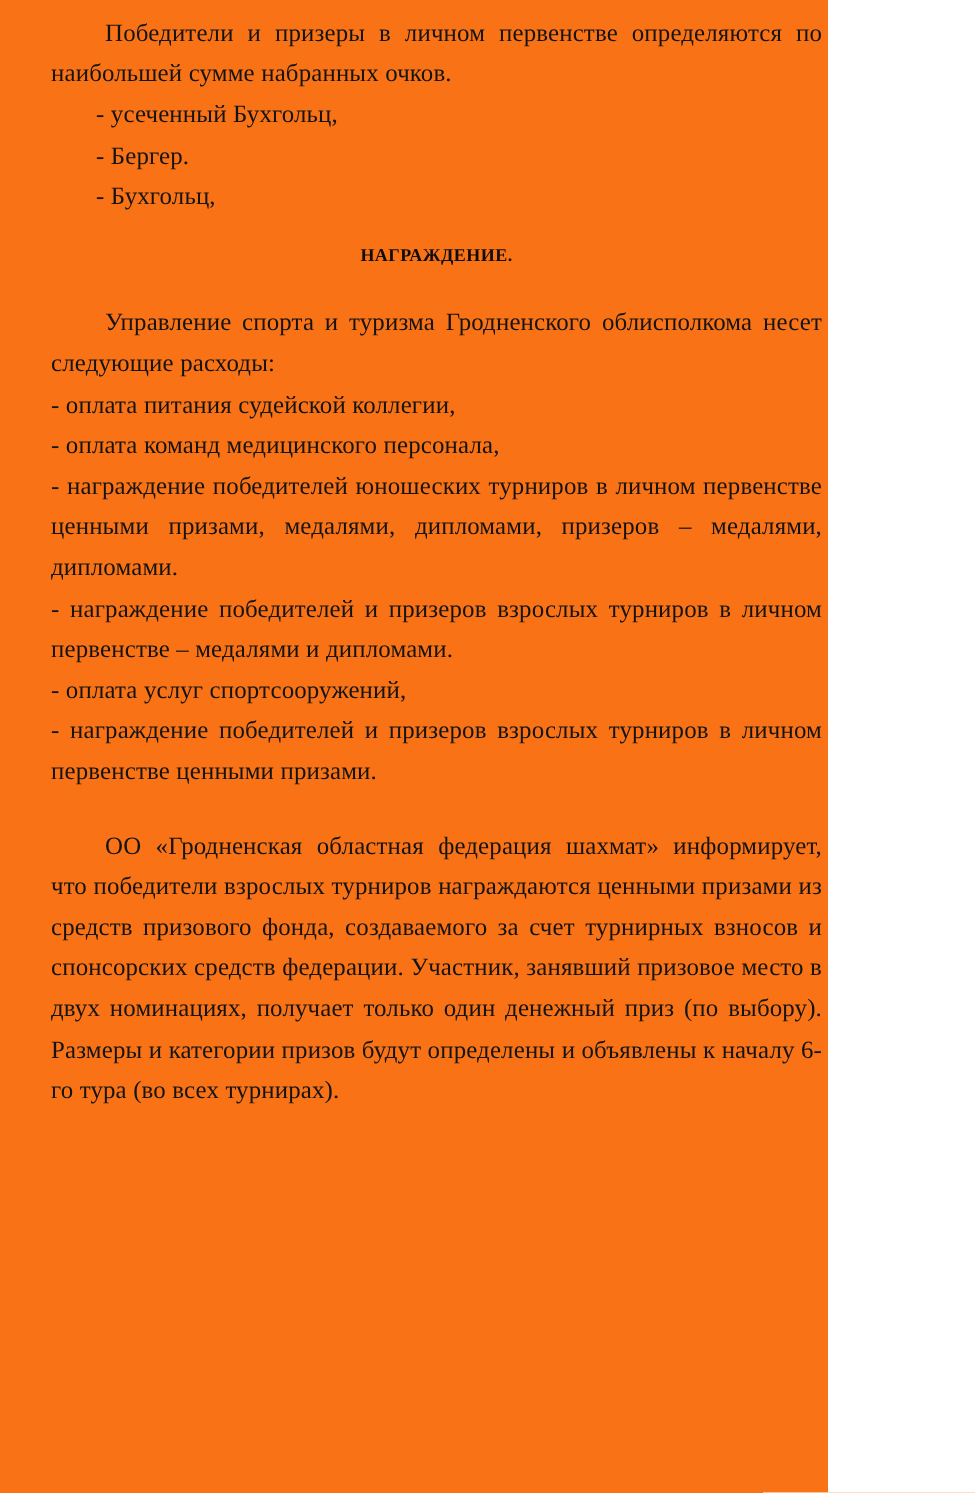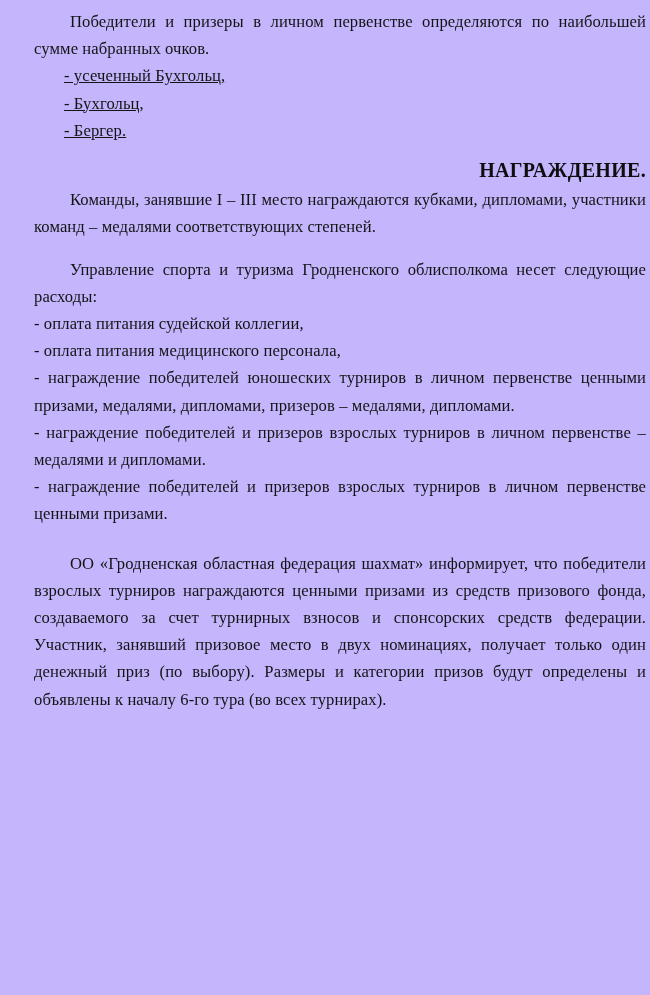--- a/index.html
+++ b/index.html
@@ -9,25 +9,25 @@
   }
   body {
     width: 650px;
     height: 995px;
     overflow: hidden;
     font-family: "Liberation Serif", "DejaVu Serif", serif;
     color: #111111;
   }
   .page {
     position: relative;
-    width: 650px;
+    width: 552px;
     height: 995px;
     box-sizing: border-box;
     padding: 8px 0 0 0;
-    background: #c4b5fd;
+    background: #f97316;
   }
   .doc {
     padding: 0 4px 0 34px;
   }
   p {
     margin: 0;
     font-size: 16.6px;
     line-height: 27.2px;
     text-align: justify;
     text-justify: inter-word;
@@ -35,28 +35,27 @@
     color: #141414;
   }
   p.indent {
     text-indent: 36px;
   }
   p.dash {
     text-indent: 0;
   }
   p.dashin {
     text-indent: 30px;
-    text-decoration: underline;
   }
   h2.heading {
     margin: 0;
-    font-size: 20px;
+    font-size: 12px;
     line-height: 27.2px;
     font-weight: bold;
-    text-align: right;
+    text-align: center;
     letter-spacing: 0.3px;
     color: #0e0e0e;
   }
   .sp-before-head {
     height: 13px;
   }
   .sp-after-head {
     height: 2px;
   }
   .gap-med {
@@ -71,38 +70,38 @@
   }
 </style>
 </head>
 <body>
 
 <div class="page">
   <div class="doc">
 
     <p class="indent">Победители и призеры в личном первенстве определяются по наибольшей сумме набранных очков.</p>
     <p class="dashin">- усеченный Бухгольц,</p>
+    <p class="dashin">- Бергер.</p>
     <p class="dashin">- Бухгольц,</p>
-    <p class="dashin">- Бергер.</p>
 
     <div class="sp-before-head"></div>
     <h2 class="heading">НАГРАЖДЕНИЕ.</h2>
     <div class="sp-after-head"></div>
 
-    <p class="indent">Команды, занявшие I – III место награждаются кубками, дипломами, участники команд – медалями соответствующих степеней.</p>
 
     <div class="sp-before-head"></div>
     <div class="sp-after-head"></div>
 
     <p class="indent">Управление спорта и туризма Гродненского облисполкома несет следующие расходы:</p>
     <p class="dash">- оплата питания судейской коллегии,</p>
-    <p class="dash">- оплата питания медицинского персонала,</p>
+    <p class="dash">- оплата команд медицинского персонала,</p>
     <p class="dash">- награждение победителей юношеских турниров в личном первенстве ценными призами, медалями, дипломами, призеров – медалями, дипломами.</p>
     <p class="dash">- награждение победителей и призеров взрослых турниров в личном первенстве – медалями и дипломами.</p>
 
+    <p class="dash">- оплата услуг спортсооружений,</p>
     <p class="dash">- награждение победителей и призеров взрослых турниров в личном первенстве ценными призами.</p>
 
     <div class="gap-med"></div>
     <p class="indent">ОО «Гродненская областная федерация шахмат» информирует, что победители взрослых турниров награждаются ценными призами из средств призового фонда, создаваемого за счет турнирных взносов и спонсорских средств федерации. Участник, занявший призовое место в двух номинациях, получает только один денежный приз (по выбору). Размеры и категории призов будут определены и объявлены к началу 6-го тура (во всех турнирах).</p>
 
     <div class="gap-large"></div>
 
   </div>
 </div>
 

